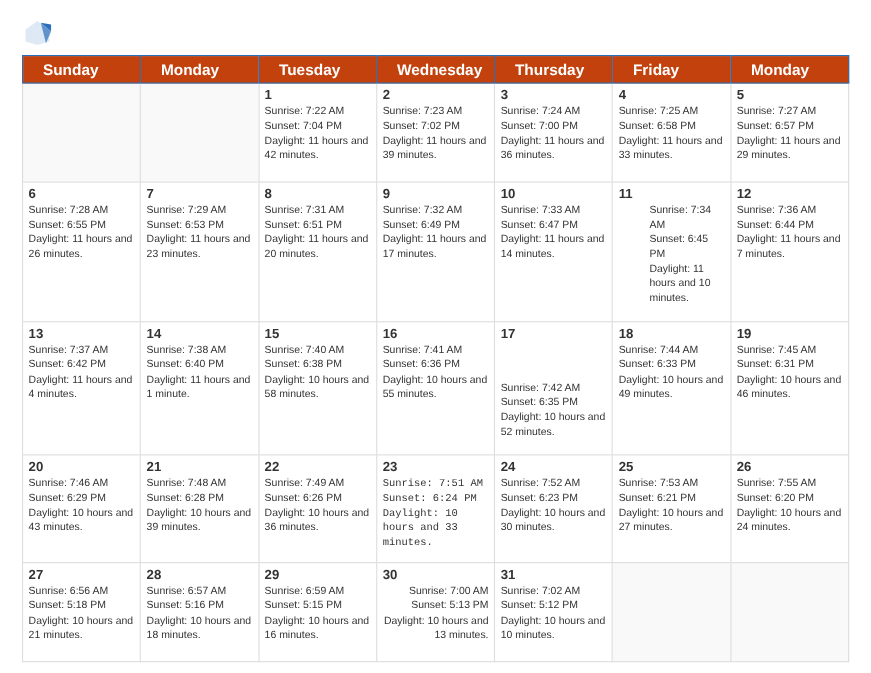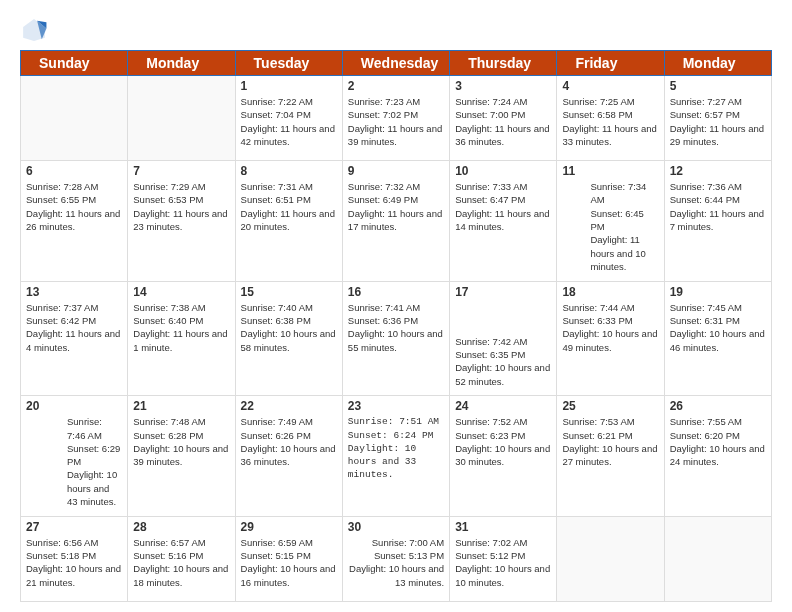--- a/index.html
+++ b/index.html
@@ -253,21 +253,21 @@
           <td>
             <span class="day-number">19</span>
             <div class="cell-text" style="white-space: pre-line;">Sunrise: 7:45 AM
 Sunset: 6:31 PM
 Daylight: 10 hours and 46 minutes.</div>
           </td>
         </tr>
         <tr>
           <td>
             <span class="day-number">20</span>
-            <div class="cell-text" style="white-space: pre-line; margin-left: 41px;">Sunrise: 7:46 AM
+            <div class="cell-text" style="white-space: pre-line;">Sunrise: 7:46 AM
 Sunset: 6:29 PM
 Daylight: 10 hours and 43 minutes.</div>
           </td>
           <td>
             <span class="day-number">21</span>
             <div class="cell-text" style="white-space: pre-line;">Sunrise: 7:48 AM
 Sunset: 6:28 PM
 Daylight: 10 hours and 39 minutes.</div>
           </td>
           <td>

